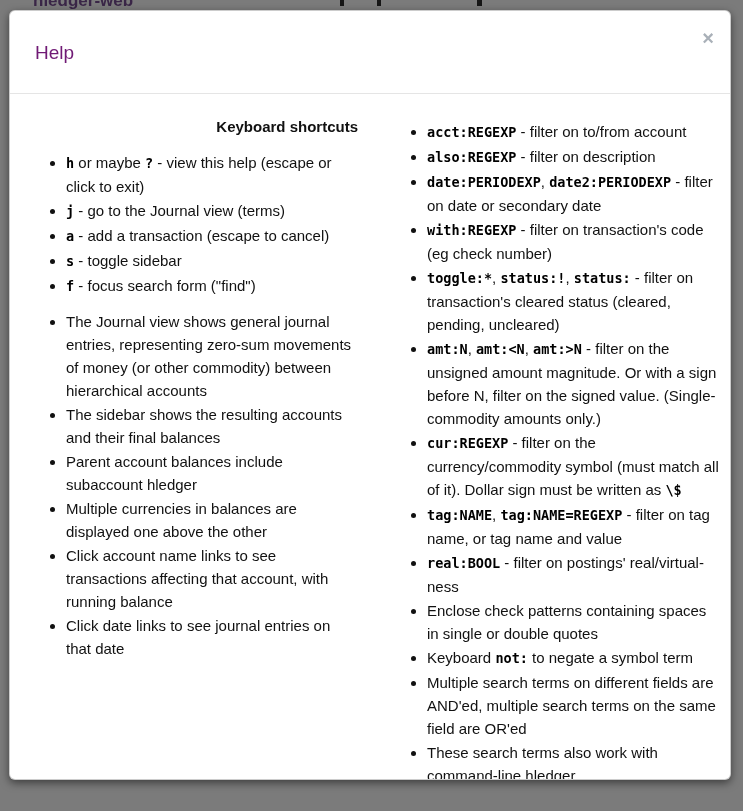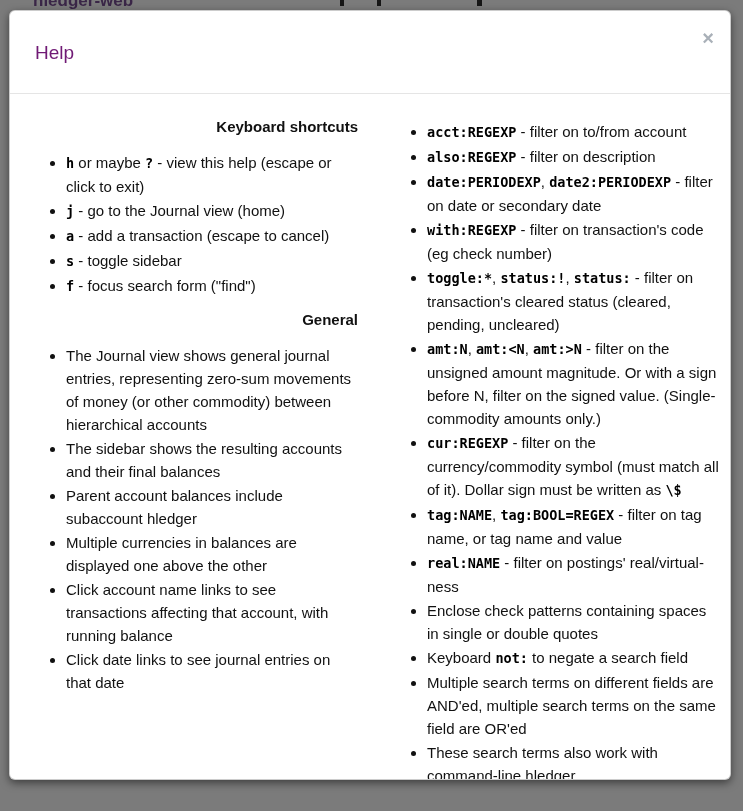--- a/index.html
+++ b/index.html
@@ -102,46 +102,45 @@
 <div class="modal">
   <div class="modal-header">
     <h2 class="modal-title">Help</h2>
     <button class="close-button">×</button>
   </div>
   <div class="modal-body">
     <div class="help-column">
         <div class="section-heading">Keyboard shortcuts</div>
         <ul class="help-list">
           <li><span class="code">h</span><span> or maybe </span><span class="code">?</span><span> - view this help (escape or click to exit)</span></li>
-          <li><span class="code">j</span><span> - go to the Journal view (home)</span></li>
+          <li><span class="code">j</span><span> - go to the Journal view (terms)</span></li>
           <li><span class="code">a</span><span> - add a transaction (escape to cancel)</span></li>
           <li><span class="code">s</span><span> - toggle sidebar</span></li>
           <li><span class="code">f</span><span> - focus search form ("find")</span></li>
         </ul>
-        <div class="section-heading">General</div>
         <ul class="help-list">
           <li><span>The Journal view shows general journal entries, representing zero-sum movements of money (or other commodity) between hierarchical accounts</span></li>
           <li><span>The sidebar shows the resulting accounts and their final balances</span></li>
           <li><span>Parent account balances include subaccount hledger</span></li>
           <li><span>Multiple currencies in balances are displayed one above the other</span></li>
           <li><span>Click account name links to see transactions affecting that account, with running balance</span></li>
           <li><span>Click date links to see journal entries on that date</span></li>
         </ul>
       </div>
     <div class="help-column">
         <ul class="help-list">
           <li><span class="code">acct:REGEXP</span><span> - filter on to/from account</span></li>
           <li><span class="code">also:REGEXP</span><span> - filter on description</span></li>
           <li><span class="code">date:PERIODEXP</span><span>, </span><span class="code">date2:PERIODEXP</span><span> - filter on date or secondary date</span></li>
           <li><span class="code">with:REGEXP</span><span> - filter on transaction's code (eg check number)</span></li>
           <li><span class="code">toggle:*</span><span>, </span><span class="code">status:!</span><span>, </span><span class="code">status:</span><span> - filter on transaction's cleared status (cleared, pending, uncleared)</span></li>
           <li><span class="code">amt:N</span><span>, </span><span class="code">amt:&lt;N</span><span>, </span><span class="code">amt:&gt;N</span><span> - filter on the unsigned amount magnitude. Or with a sign before N, filter on the signed value. (Single-commodity amounts only.)</span></li>
           <li><span class="code">cur:REGEXP</span><span> - filter on the currency/commodity symbol (must match all of it). Dollar sign must be written as </span><span class="code">\$</span></li>
-          <li><span class="code">tag:NAME</span><span>, </span><span class="code">tag:BOOL=REGEX</span><span> - filter on tag name, or tag name and value</span></li>
-          <li><span class="code">real:NAME</span><span> - filter on postings' real/virtual-ness</span></li>
+          <li><span class="code">tag:NAME</span><span>, </span><span class="code">tag:NAME=REGEXP</span><span> - filter on tag name, or tag name and value</span></li>
+          <li><span class="code">real:BOOL</span><span> - filter on postings' real/virtual-ness</span></li>
           <li><span>Enclose check patterns containing spaces in single or double quotes</span></li>
-          <li><span>Keyboard </span><span class="code">not:</span><span> to negate a search field</span></li>
+          <li><span>Keyboard </span><span class="code">not:</span><span> to negate a symbol term</span></li>
           <li><span>Multiple search terms on different fields are AND'ed, multiple search terms on the same field are OR'ed</span></li>
           <li><span>These search terms also work with command-line hledger</span></li>
         </ul>
       </div>
   </div>
 </div>
 
 </body></html>

